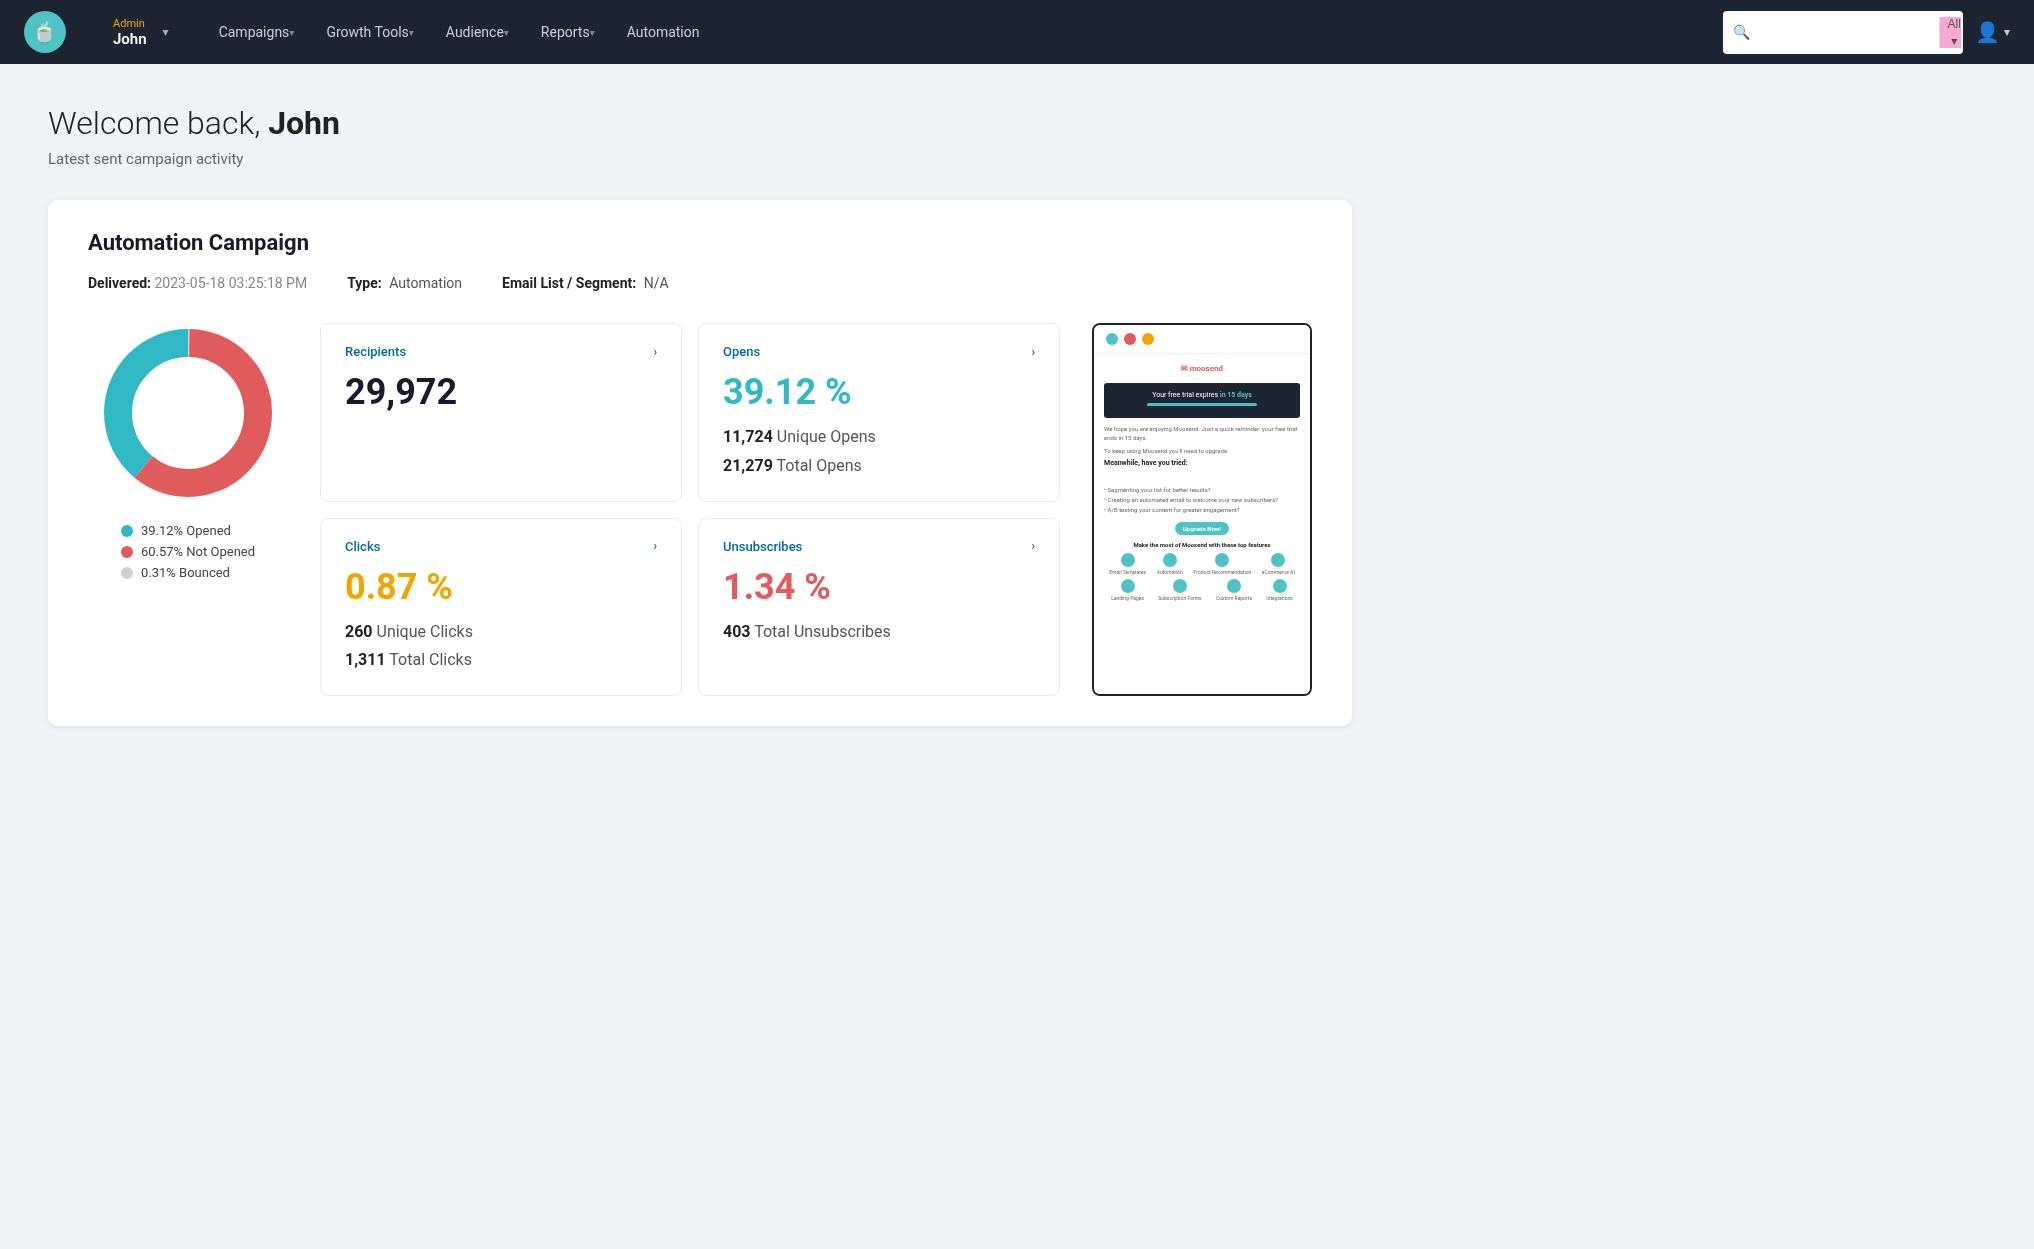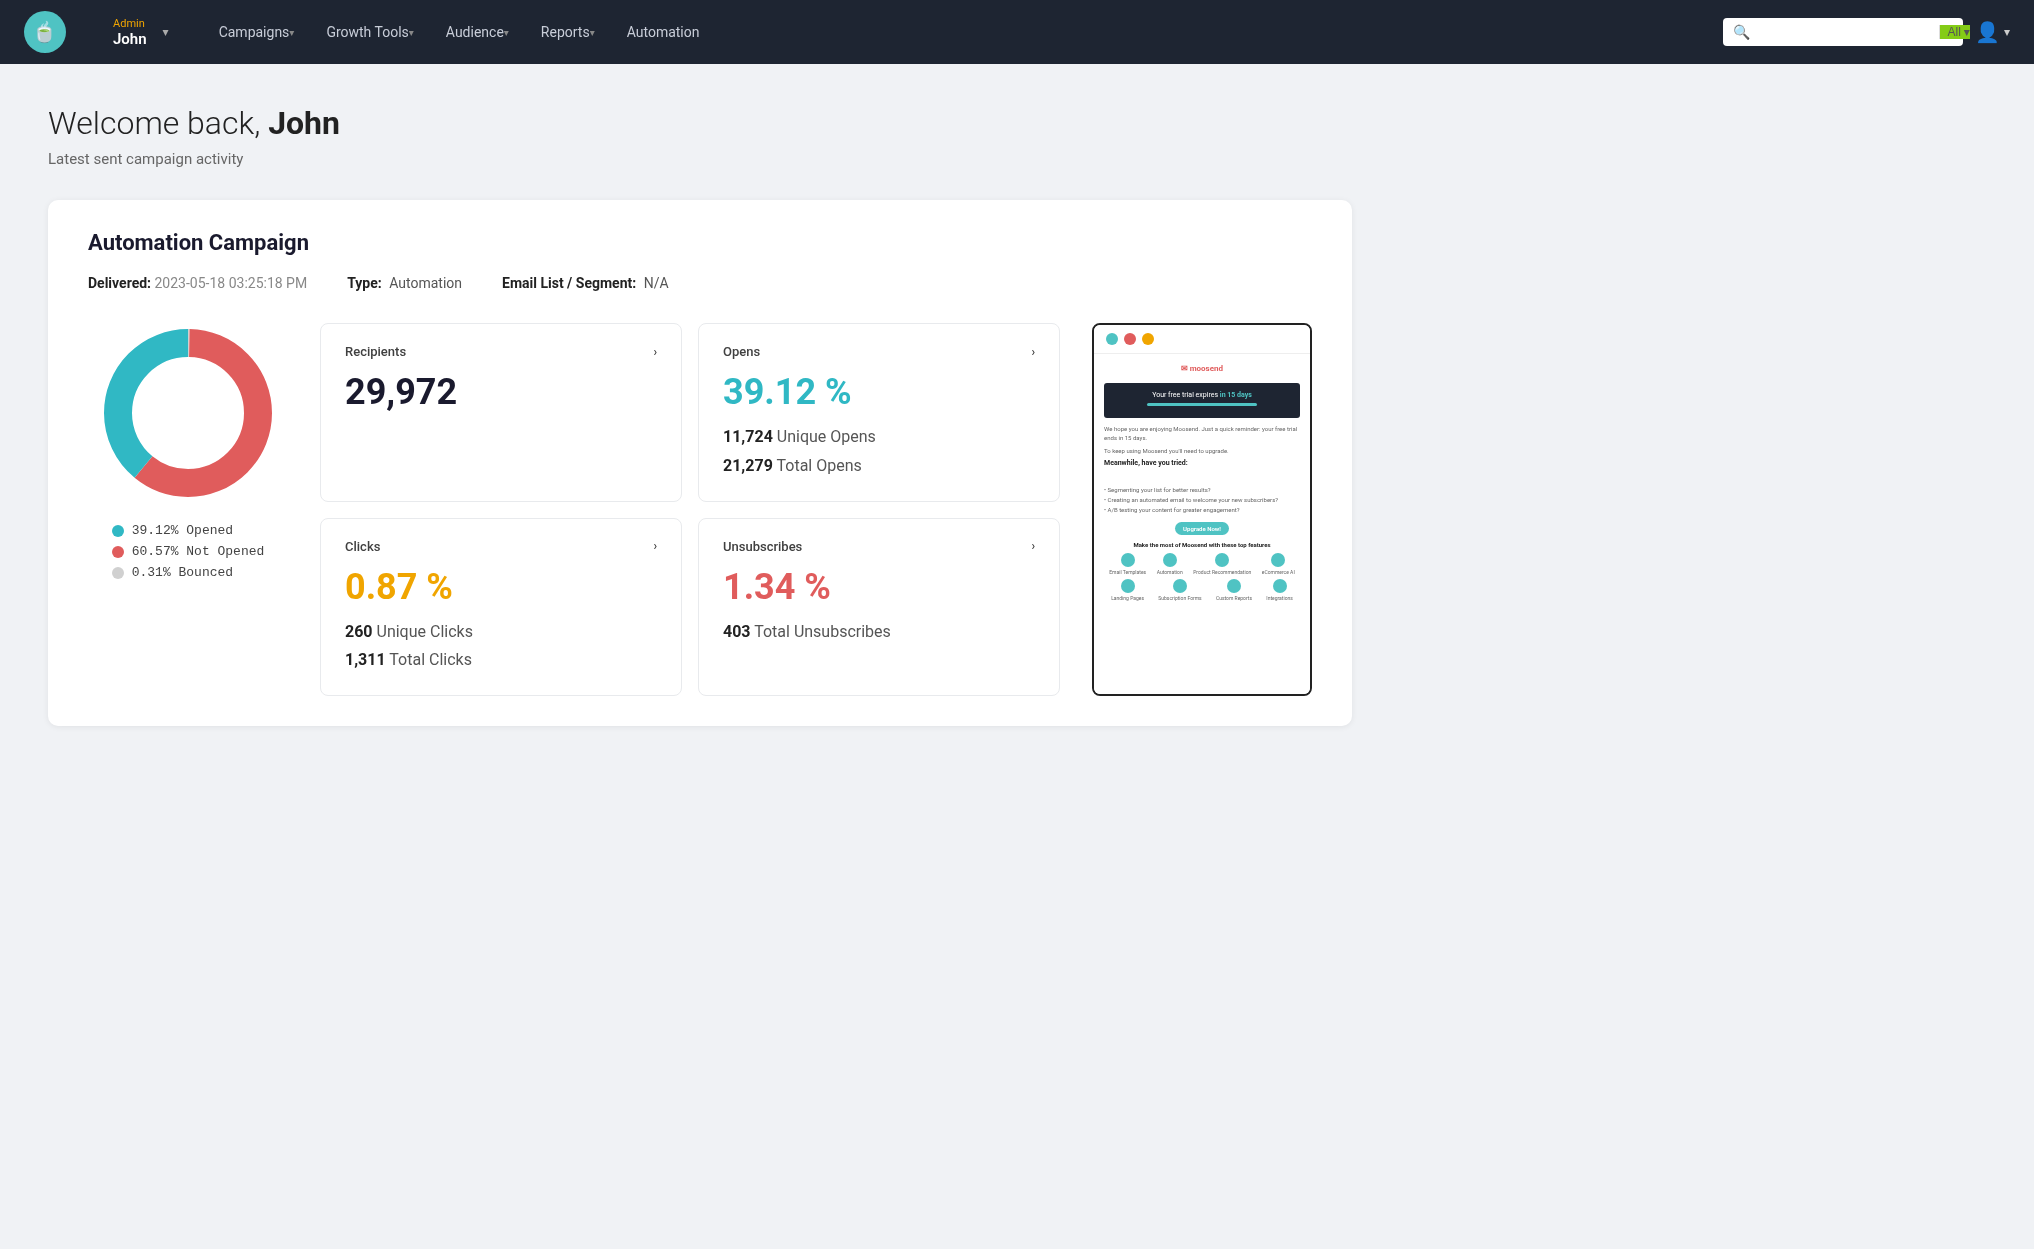--- a/index.html
+++ b/index.html
@@ -67,28 +67,28 @@
       width: 240px;
     }
     .search-bar input {
       border: none;
       outline: none;
       font-size: 13px;
       flex: 1;
       background: transparent;
     }
     .search-all-btn {
-      background: #84cc16;
+      background: #f9a8d4;
       border: none;
       border-left: 1px solid #ddd;
       padding-left: 8px;
       font-size: 12px;
       color: #555;
       cursor: pointer;
-      display: flex; align-items: center; gap: 3px;
+      display: flex; align-items: center; gap: 3px; flex-direction: column;
     }
     .nav-profile {
       color: #ccc;
       font-size: 20px;
       cursor: pointer;
       display: flex; align-items: center; gap: 4px;
     }
 
     
     .main-content {
@@ -137,21 +137,20 @@
       align-items: flex-start;
       gap: 32px;
     }
 
     
     .donut-section {
       display: flex;
       flex-direction: column;
       align-items: center;
       min-width: 200px;
-      font-family: Liberation Mono, monospace;
     }
     .donut-container {
       position: relative;
       width: 180px;
       height: 180px;
       margin-bottom: 20px;
     }
     .donut-container svg {
       transform: rotate(-90deg);
     }
@@ -183,21 +182,21 @@
     .stat-card {
       border: 1px solid #e8eaed;
       border-radius: 8px;
       padding: 20px 24px;
     }
     .stat-card-header {
       display: flex;
       align-items: center;
       justify-content: space-between;
       font-size: 13px;
-      color: #404040;
+      color: #0369a1;
       margin-bottom: 12px;
       font-weight: 500;
       text-align: right;
     }
     .stat-value {
       font-size: 36px;
       font-weight: 700;
       color: #1a1a2e;
       margin-bottom: 10px;
     }

